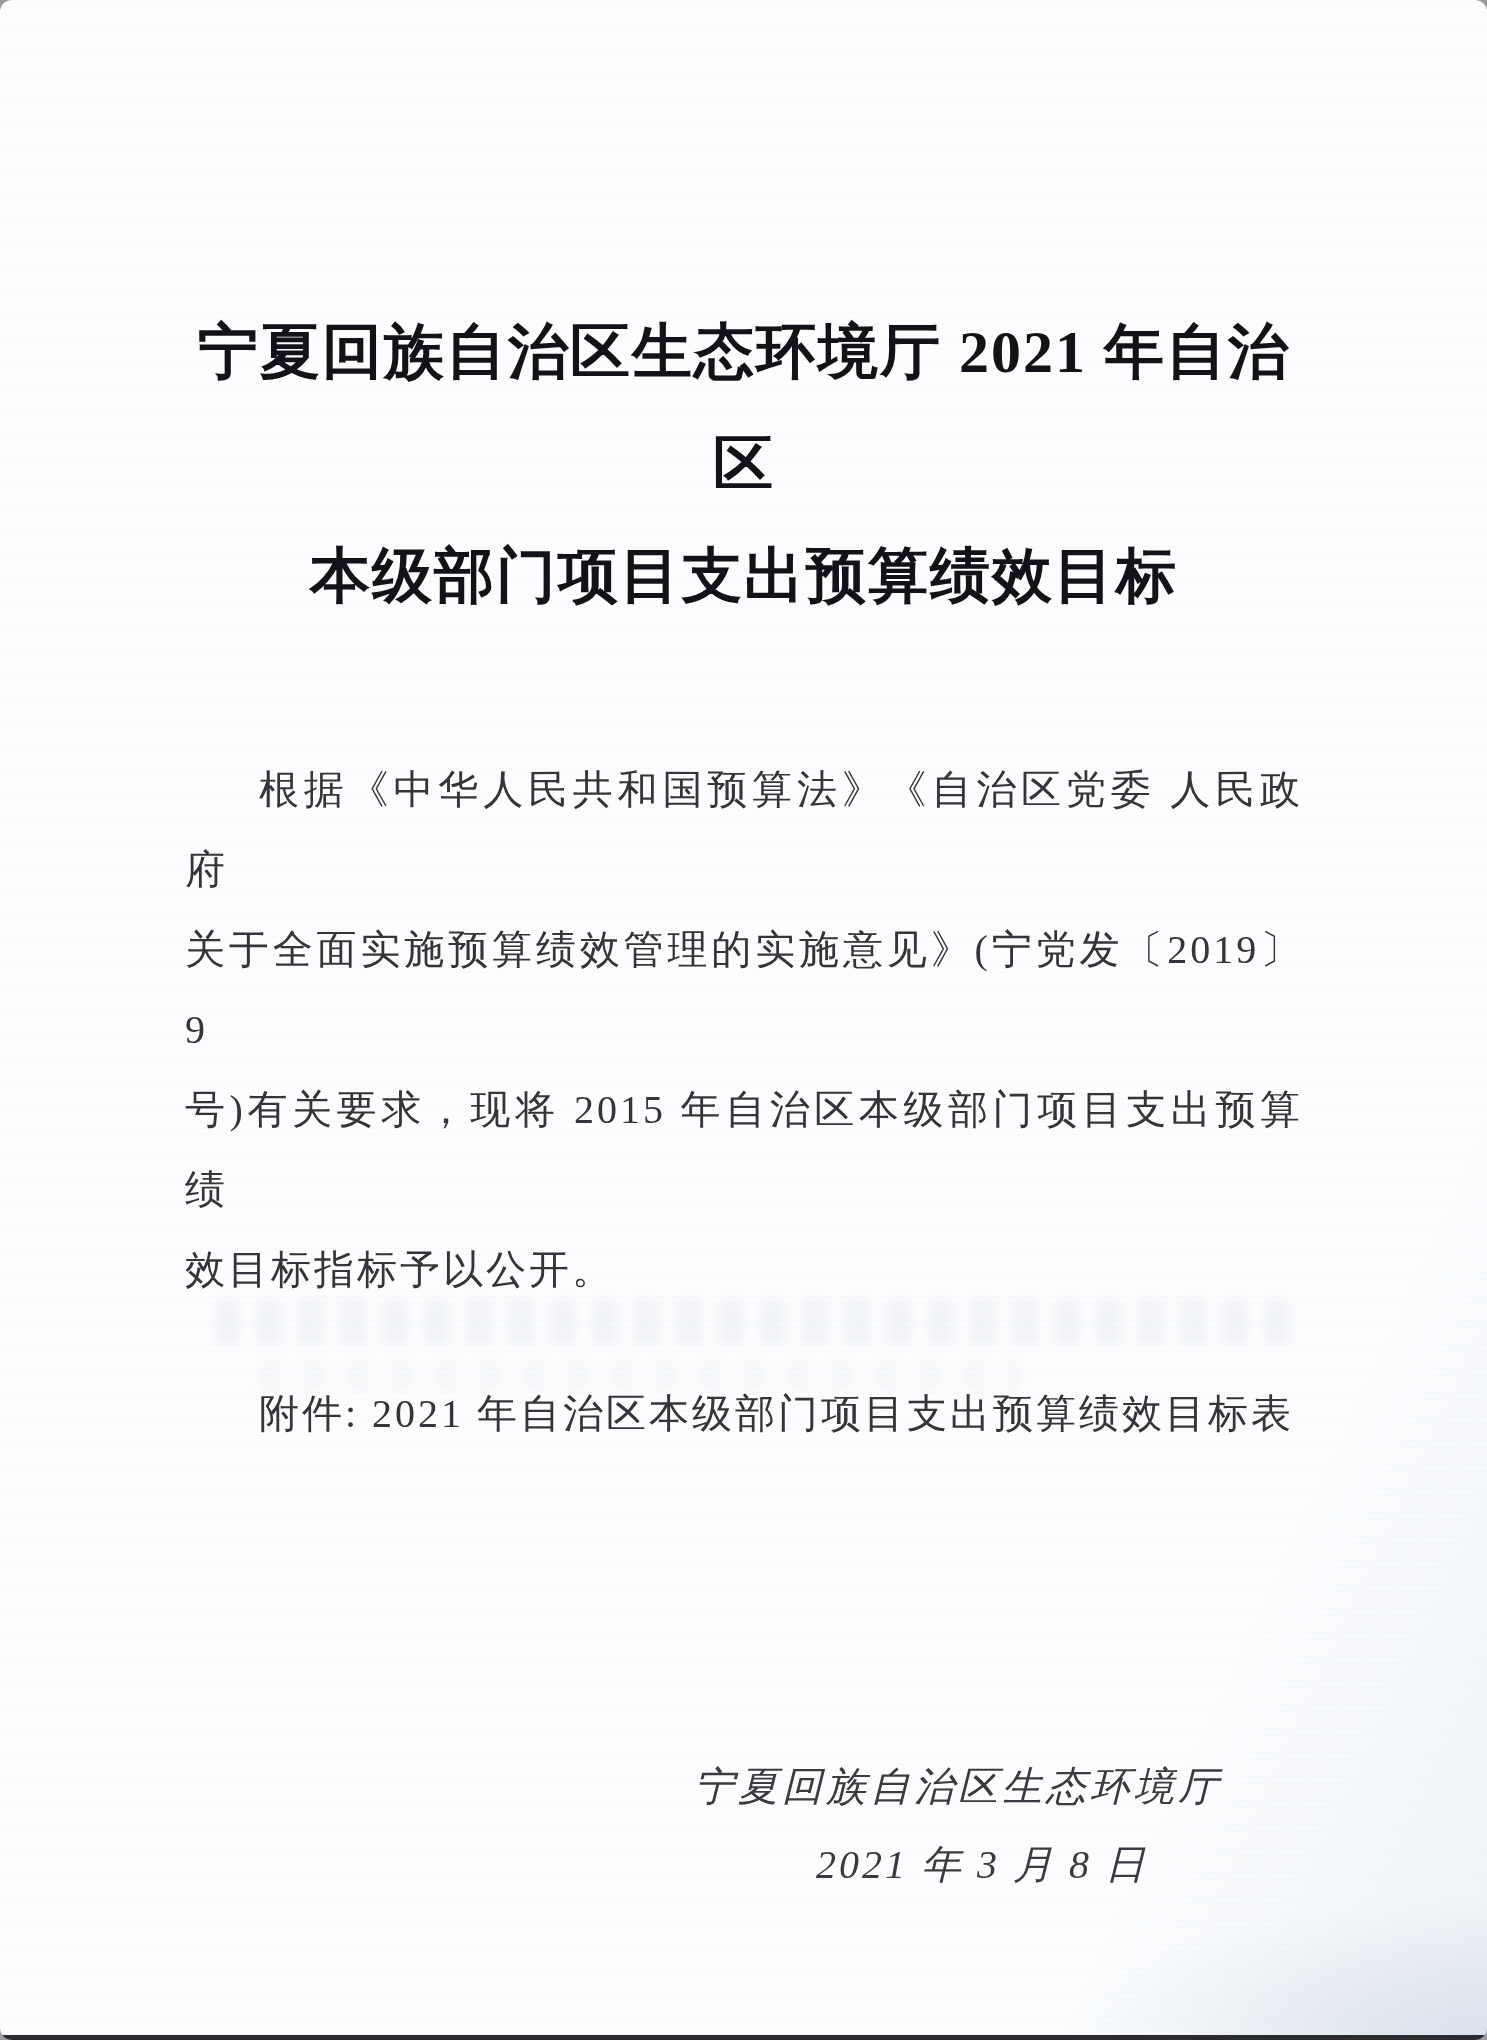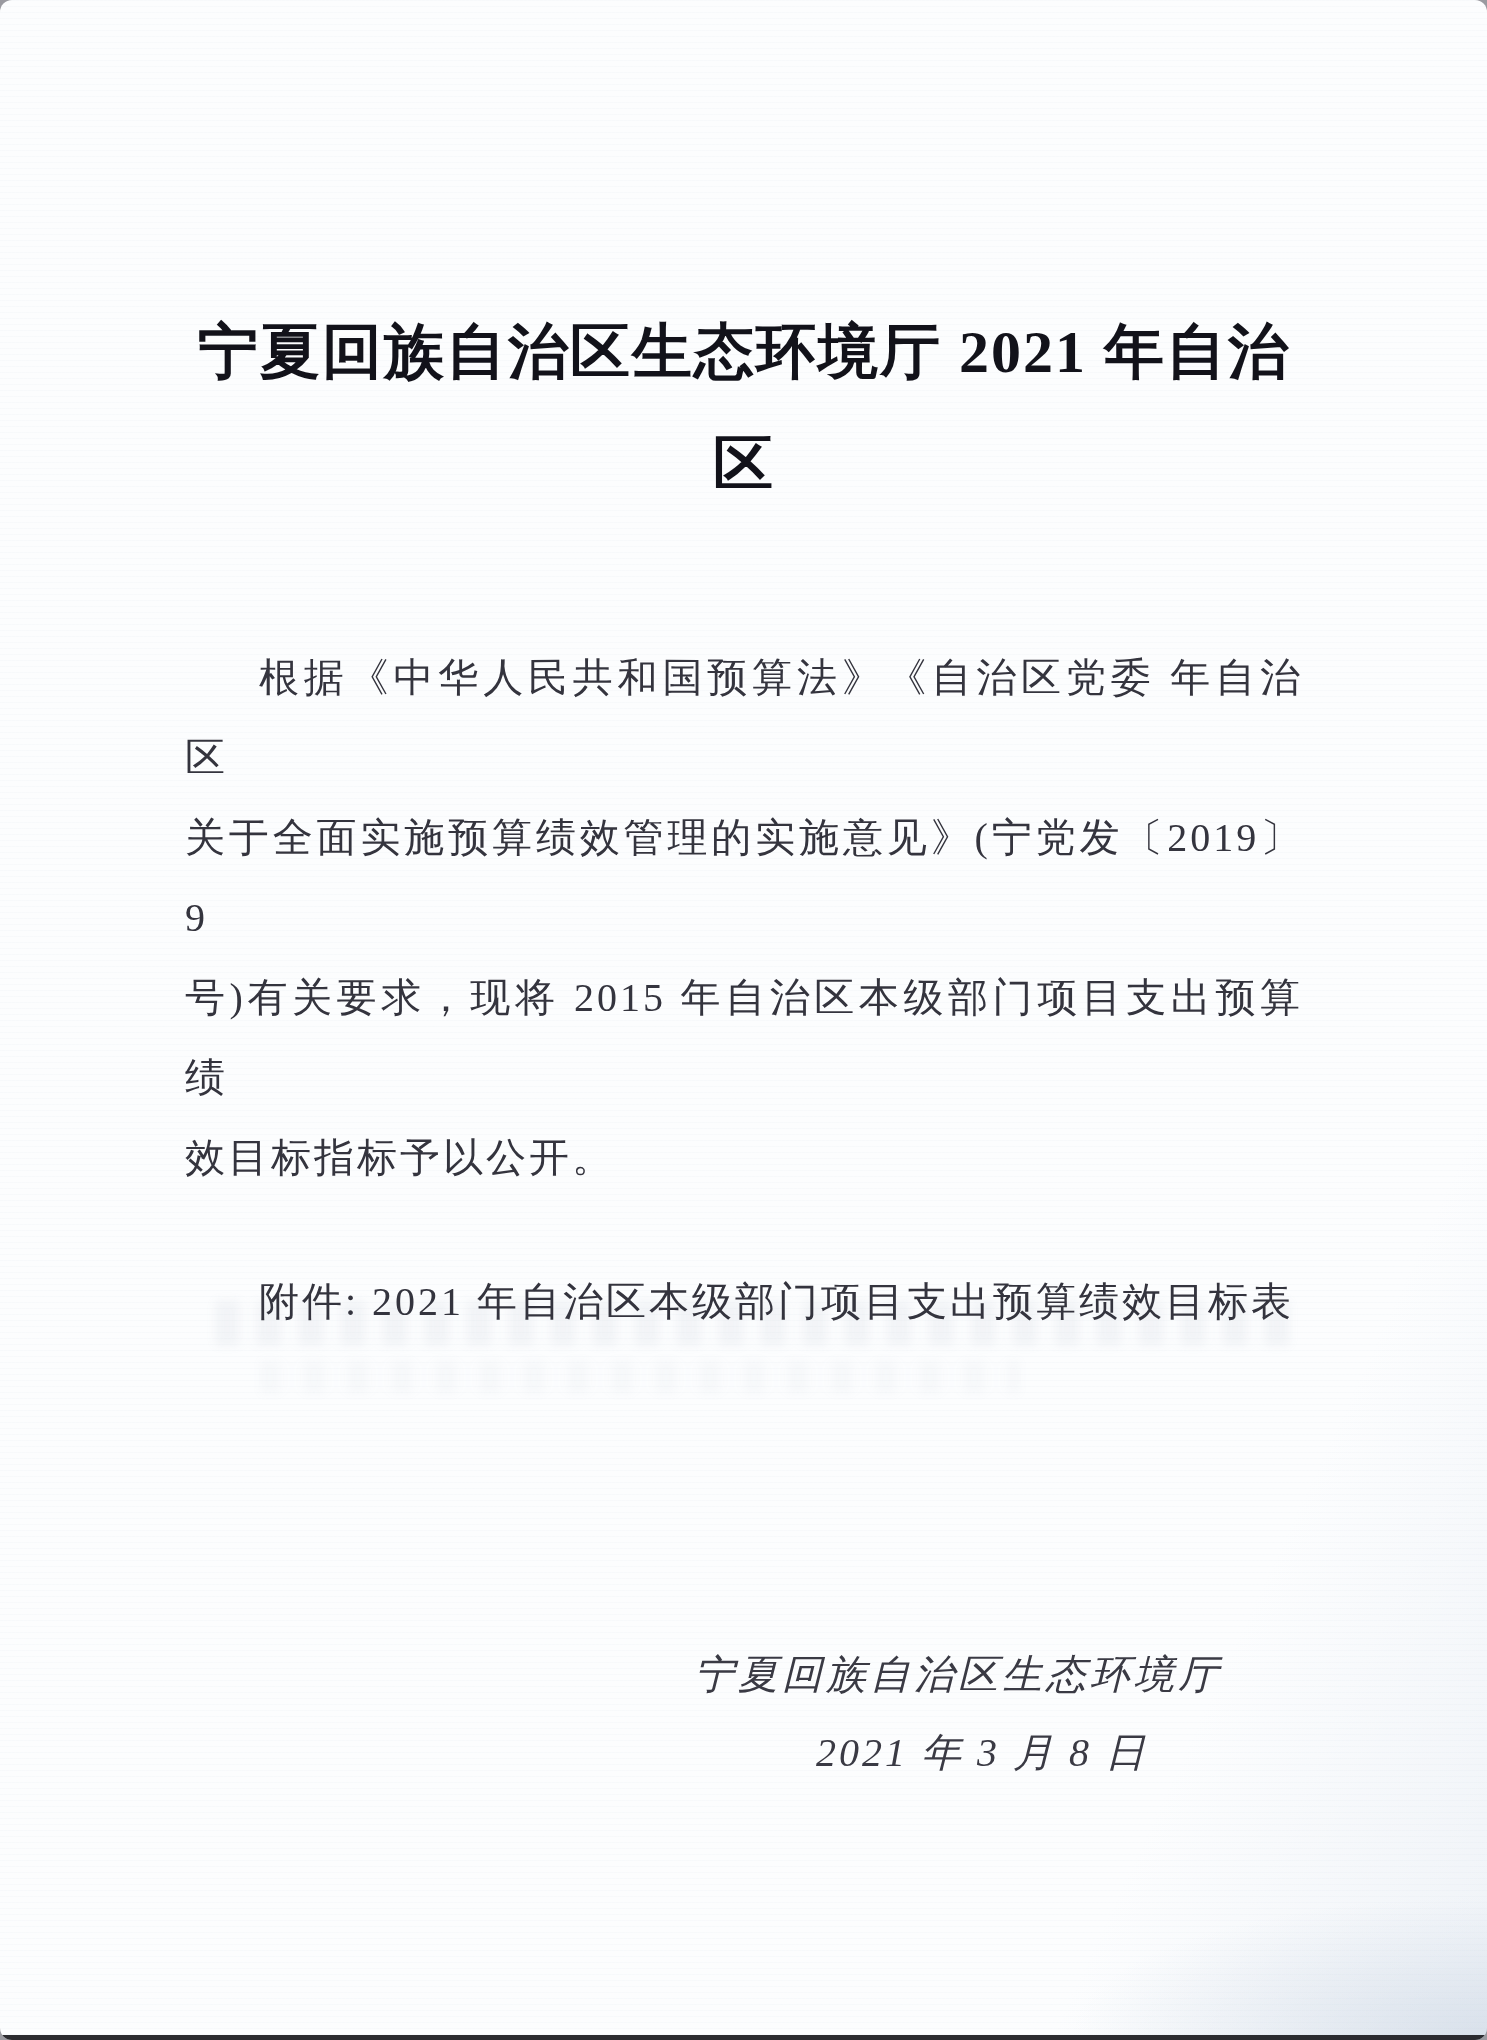--- a/index.html
+++ b/index.html
@@ -110,24 +110,25 @@
 
 <div class="page">
 
   <div class="ghost-band b1"></div>
   <div class="ghost-band b2"></div>
 
   <div class="doc">
 
     <h1 class="title">
       <span class="t-line">宁夏回族自治区生态环境厅 2021 年自治区</span>
+      <span class="t-line">本级部门项目支出预算绩效目标</span>
     </h1>
 
     <div class="body-text">
-      <span class="p-line indent fill">根据《中华人民共和国预算法》《自治区党委 年自治区</span>
+      <span class="p-line indent fill">根据《中华人民共和国预算法》《自治区党委 人民政府</span>
       <span class="p-line fill">关于全面实施预算绩效管理的实施意见》(宁党发〔2019〕9</span>
       <span class="p-line fill">号)有关要求，现将 2015 年自治区本级部门项目支出预算绩</span>
       <span class="p-line">效目标指标予以公开。</span>
     </div>
 
     <div class="attachment">附件: 2021 年自治区本级部门项目支出预算绩效目标表</div>
 
     <div class="sig">
       <div class="sig-name">宁夏回族自治区生态环境厅</div>
       <div class="sig-date">2021 年 3 月 8 日</div>

